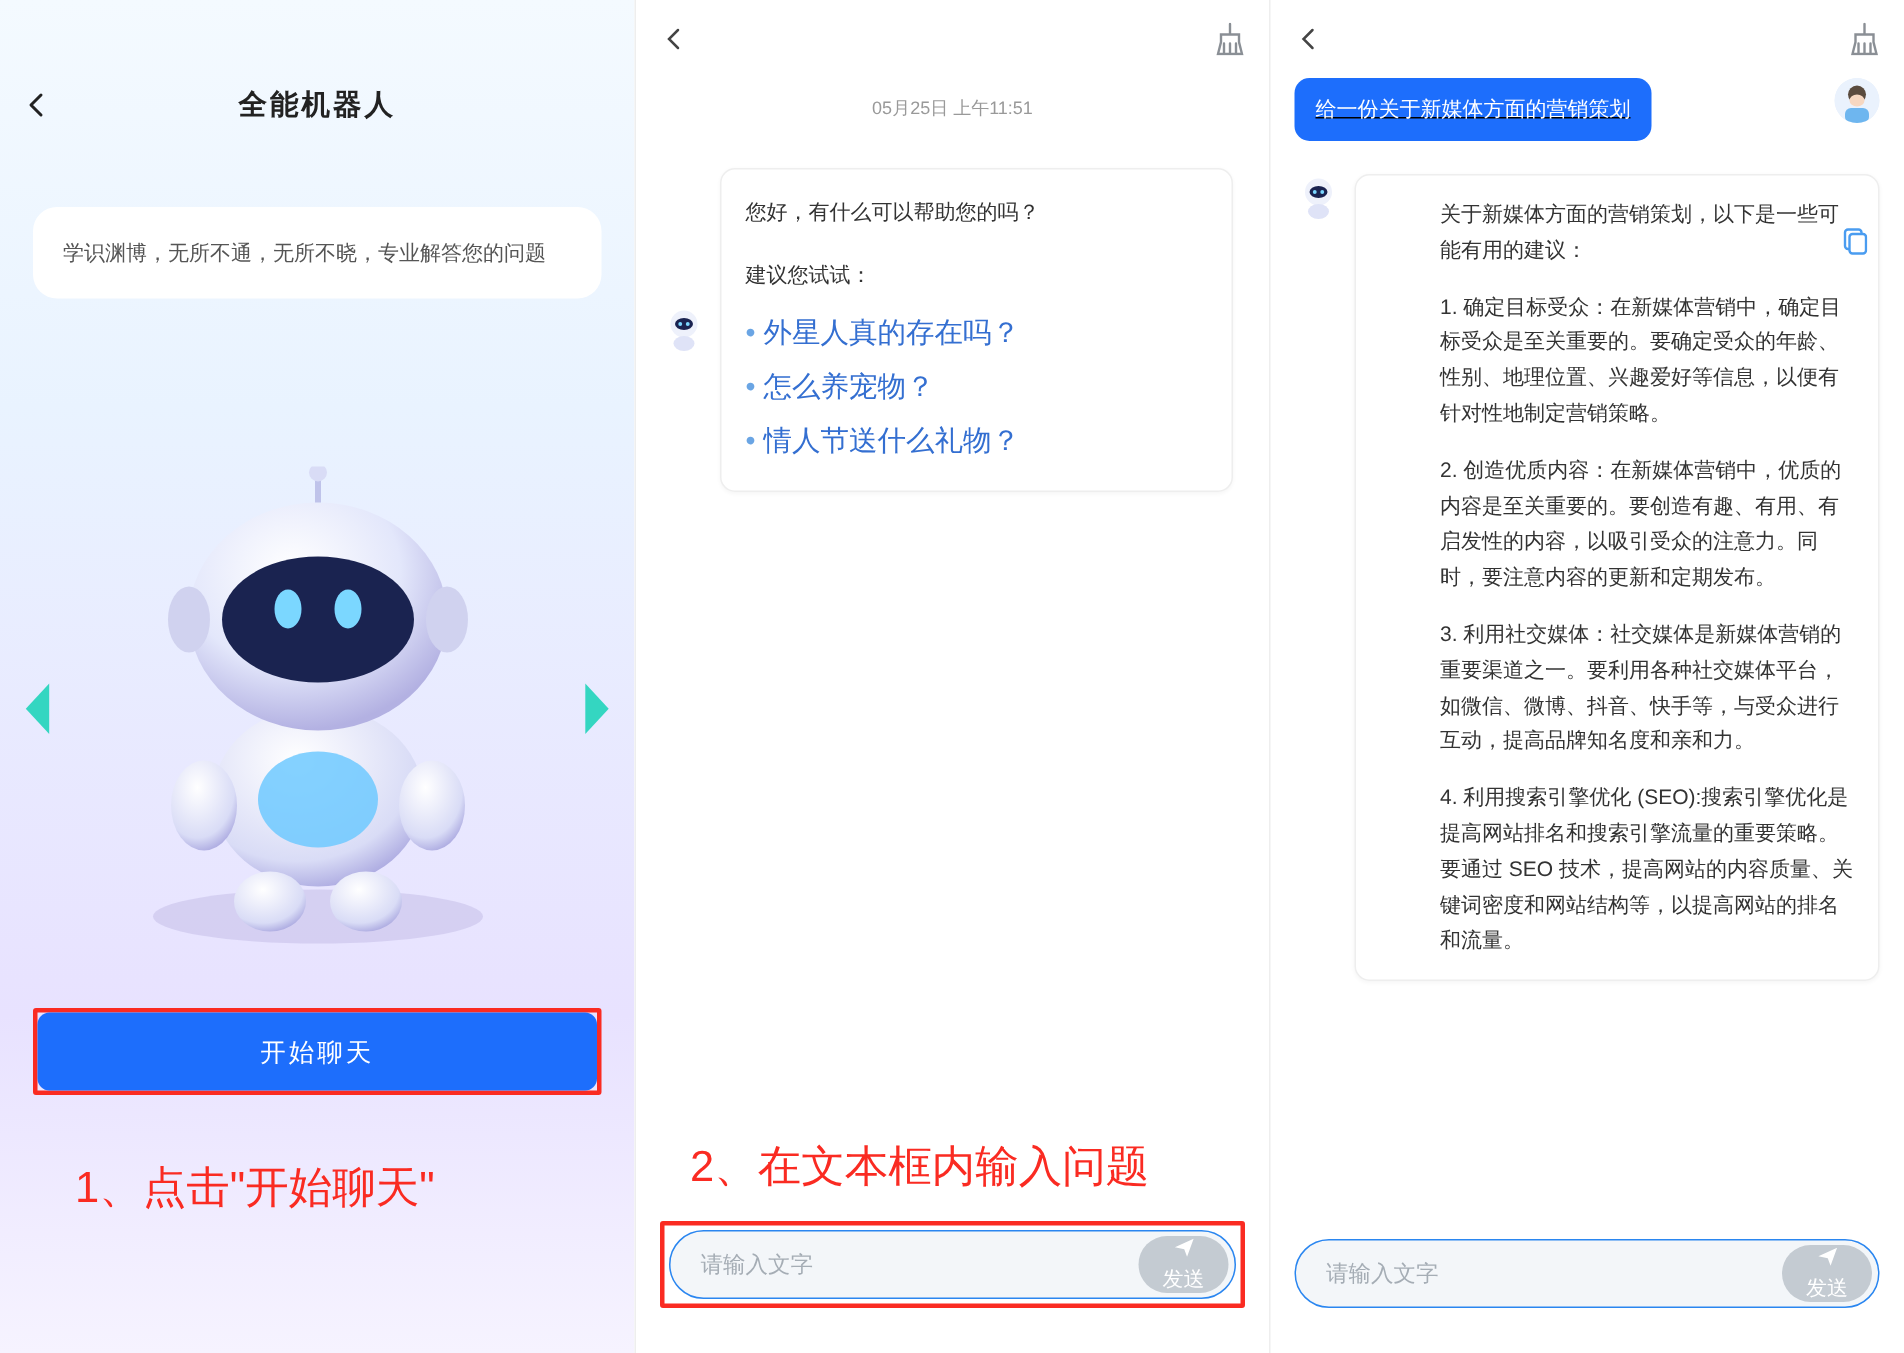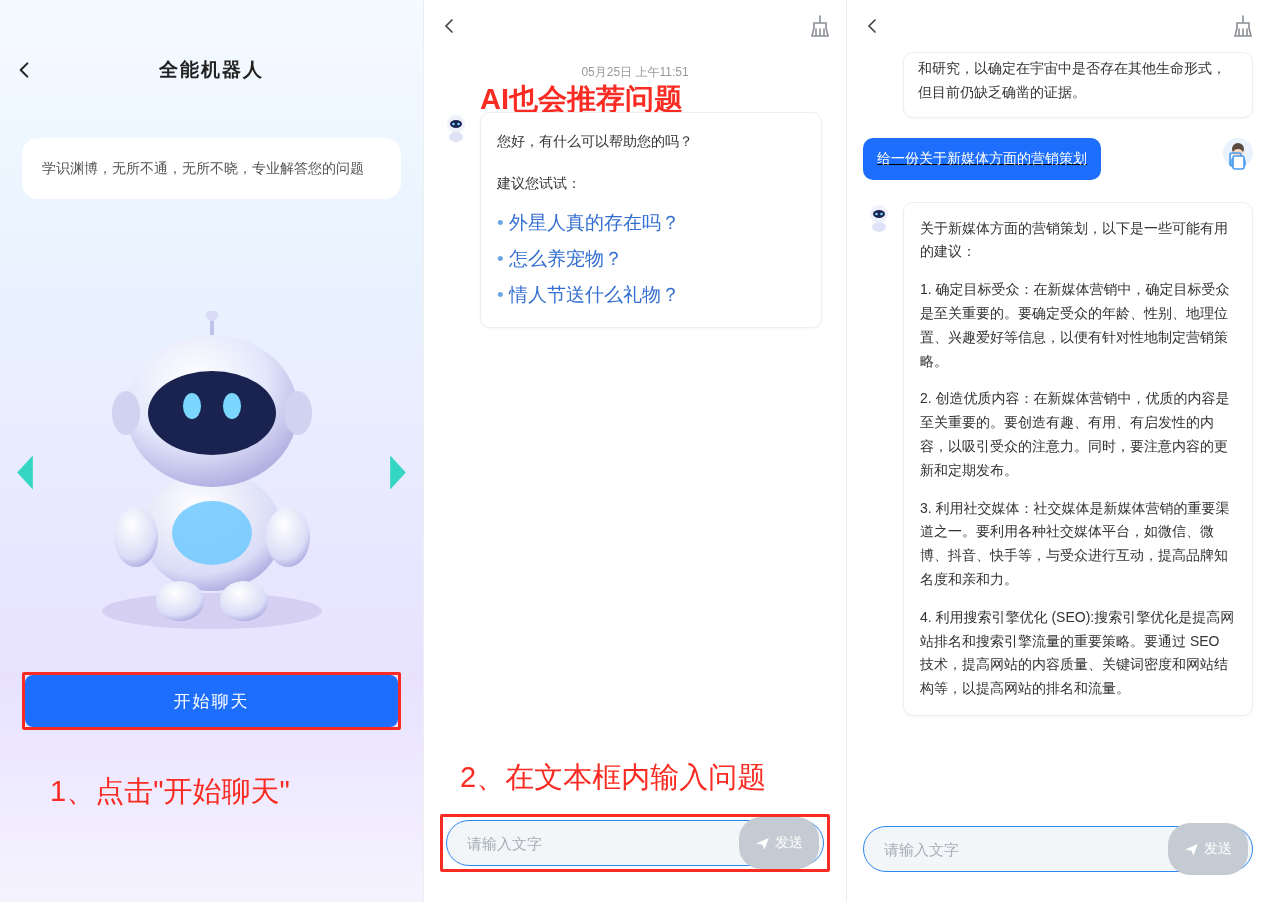--- a/index.html
+++ b/index.html
@@ -74,21 +74,21 @@
   .chat-action { width: 20px; height: 22px; cursor: pointer; }
 
   
   .s2-ts {
     position: absolute; top: 64px; left: 0; right: 0;
     text-align: center; font-size: 12px; color: #999;
   }
   .anno2a { left: 56px; top: 80px; font-weight: 600; }
   .s2-bubble-row {
     position: absolute; top: 112px; left: 16px; right: 24px;
-    display: flex; align-items: flex-start; gap: 8px;
+    display: flex; align-items: center; gap: 8px;
   }
   .avatar-bot {
     width: 32px; height: 32px; flex: 0 0 32px;
   }
   .s2-bubble {
     background: #fff; border: 1px solid #eee; border-radius: 10px;
     padding: 14px 16px; font-size: 14px; line-height: 2;
     box-shadow: 0 1px 3px rgba(0,0,0,.04);
     flex: 1;
   }
@@ -109,23 +109,23 @@
     background: #f3f6f9; border: 1.3px solid #2a86f0;
     border-radius: 26px; height: 46px; padding: 4px 4px 4px 20px;
   }
   .input-bar input {
     flex: 1; border: none; background: transparent; outline: none;
     font-size: 15px; color: #333;
   }
   .input-bar input::placeholder { color: #a5adb5; }
   .send-btn {
     background: #c4cbd2; color: #fff; border: none;
-    border-radius: 22px; height: 52px; padding: 0 16px;
+    border-radius: 22px; height: 38px; padding: 0 16px;
     display: inline-flex; align-items: center; gap: 5px;
-    font-size: 14px; cursor: pointer;
+    font-size: 14px; cursor: pointer; flex-direction: column;
   }
 
   
   .s3-content {
     position: absolute; top: 52px; left: 0; right: 0; bottom: 80px;
     overflow: hidden;
     padding: 0 16px;
   }
   .s3-ai-partial {
     margin-left: 40px;
@@ -150,21 +150,21 @@
   .avatar-user {
     width: 30px; height: 30px; border-radius: 50%; background: #e7effb;
     flex: 0 0 30px; overflow: hidden;
   }
   .s3-ai-row { display: flex; align-items: flex-start; gap: 8px; }
   .s3-ai-bubble {
     background: #fff; border: 1px solid #eee; border-radius: 10px;
     padding: 14px 16px; font-size: 14px; line-height: 1.7; color: #333; flex:1;
     box-shadow: 0 1px 3px rgba(0,0,0,.04);
   }
-  .s3-ai-bubble p { margin-bottom: 14px; }
+  .s3-ai-bubble p { margin-bottom: 14px; margin-left: 40px; }
   .s3-ai-bubble p:last-child { margin-bottom: 0; }
 
   .anno3 { left: 6px; top: 388px; font-weight: 600; z-index: 5; }
 
   svg { display: block; }
 </style>
 </head>
 <body>
 
 <div class="screen screen1">
@@ -248,21 +248,20 @@
     </div>
     <div class="chat-action">
       <svg viewBox="0 0 20 22">
           <path d="M10 1 L10 8 M4 8 H16 V13 L18 21 H2 L4 13 Z M6 14 V20 M10 14 V20 M14 14 V20" stroke="#8a8f95" stroke-width="1.6" fill="none" stroke-linecap="round"></path>
         </svg>
     </div>
   </div>
 
   <div class="s2-ts">05月25日  上午11:51</div>
 
-  <div class="anno anno2a">AI也会推荐问题</div>
 
   <div class="s2-bubble-row">
     <div class="avatar-bot">
       <svg viewBox="0 0 32 32">
         <circle cx="16" cy="12" r="9" fill="#eef1fb"></circle>
         <ellipse cx="16" cy="12" rx="6" ry="4" fill="#1a2350"></ellipse>
         <circle cx="13.5" cy="12" r="1.3" fill="#7bd7ff"></circle>
           <circle cx="18.5" cy="12" r="1.3" fill="#7bd7ff"></circle>
         <ellipse cx="16" cy="25" rx="7" ry="5" fill="#dfe3f7"></ellipse>
       </svg>
@@ -299,23 +298,20 @@
         </svg>
     </div>
     <div class="chat-action">
       <svg viewBox="0 0 20 22">
           <path d="M10 1 L10 8 M4 8 H16 V13 L18 21 H2 L4 13 Z M6 14 V20 M10 14 V20 M14 14 V20" stroke="#8a8f95" stroke-width="1.6" fill="none" stroke-linecap="round"></path>
         </svg>
     </div>
   </div>
 
   <div class="s3-content">
-    <div class="s3-ai-partial">
-      <span>和研究，以确定在宇宙中是否存在其他生命形式，但目前仍缺乏确凿的证据。</span>
-    </div>
 
     <div class="s3-copy-icon">
       <svg viewBox="0 0 18 18">
           <rect x="3" y="1" width="11" height="13" rx="2" fill="none" stroke="#4a9cf0" stroke-width="1.6"></rect>
           <rect x="6" y="4" width="11" height="13" rx="2" fill="#fff" stroke="#4a9cf0" stroke-width="1.6"></rect>
         </svg>
     </div>
 
     <div class="s3-user-row">
       <div class="s3-user-bubble">给一份关于新媒体方面的营销策划</div>

